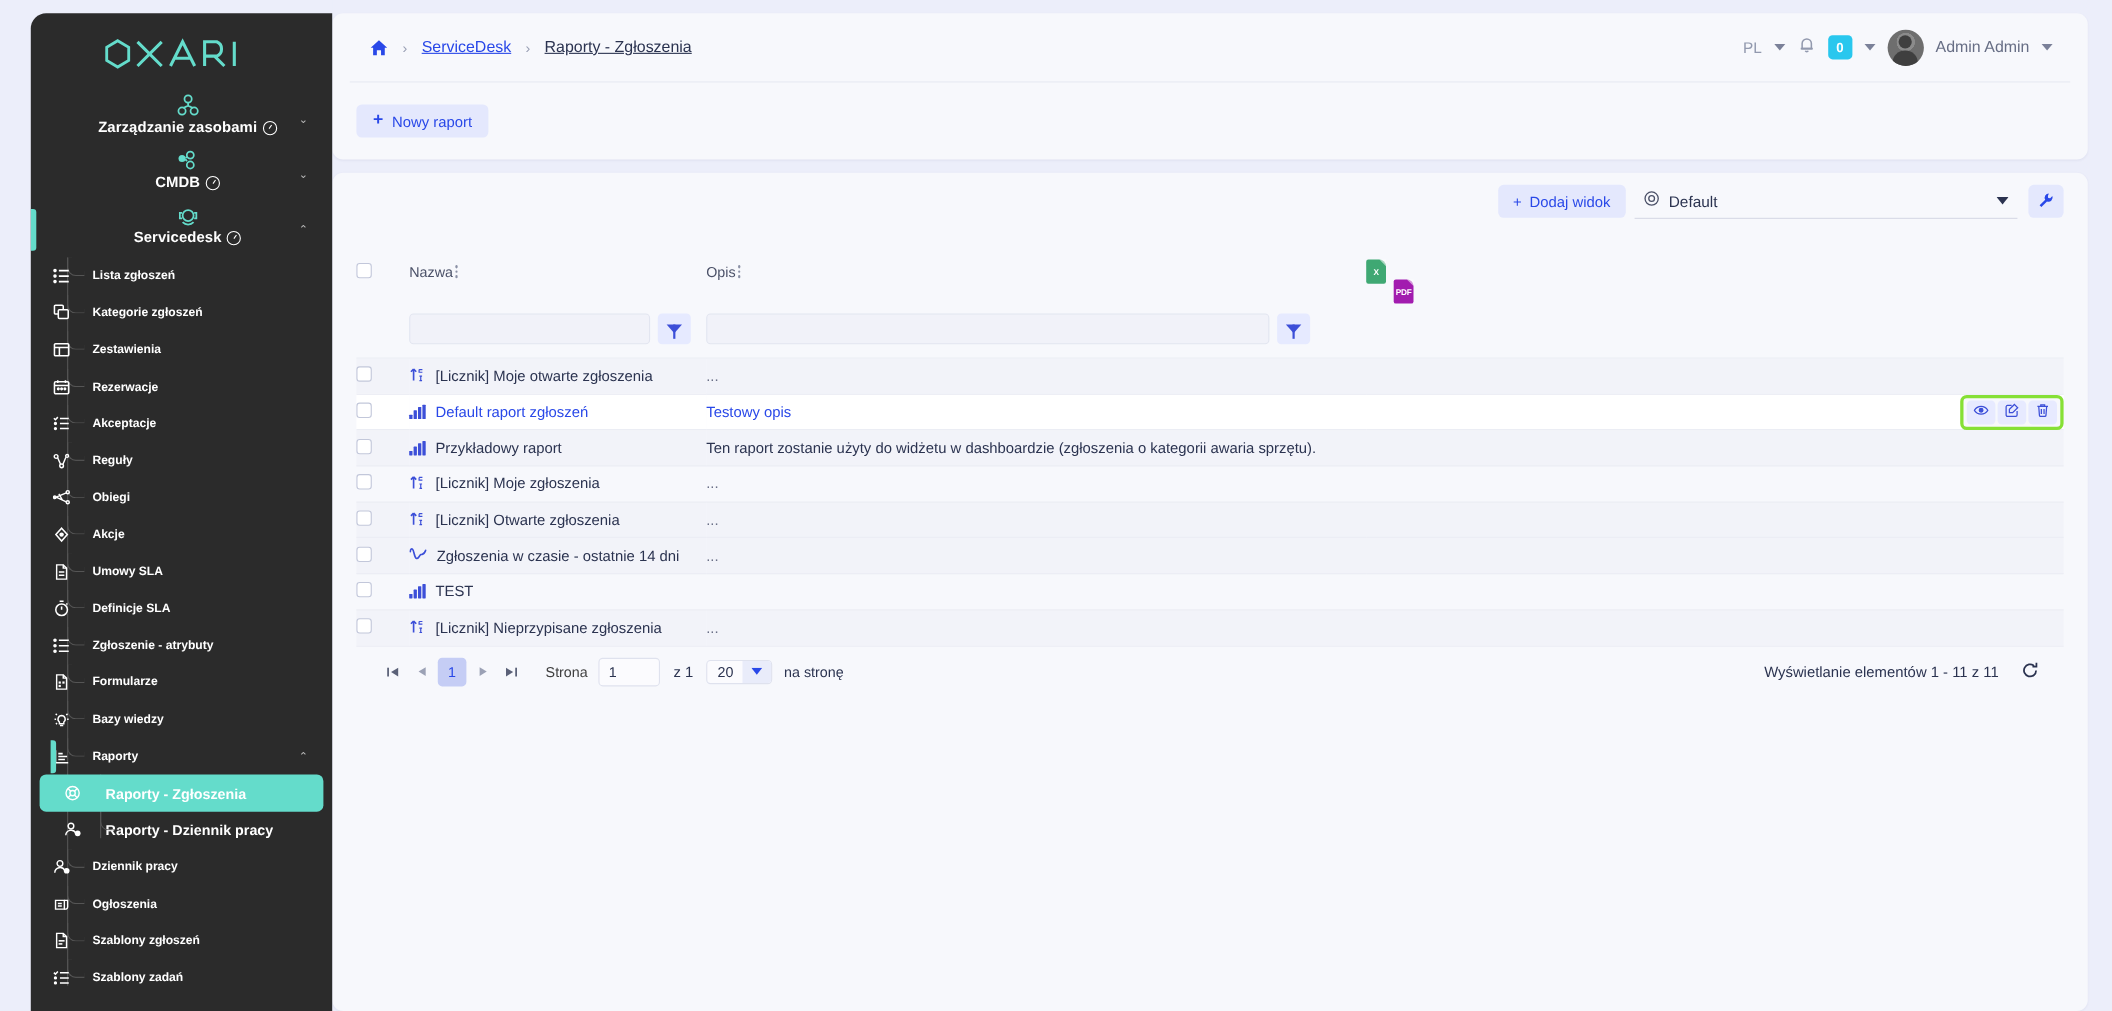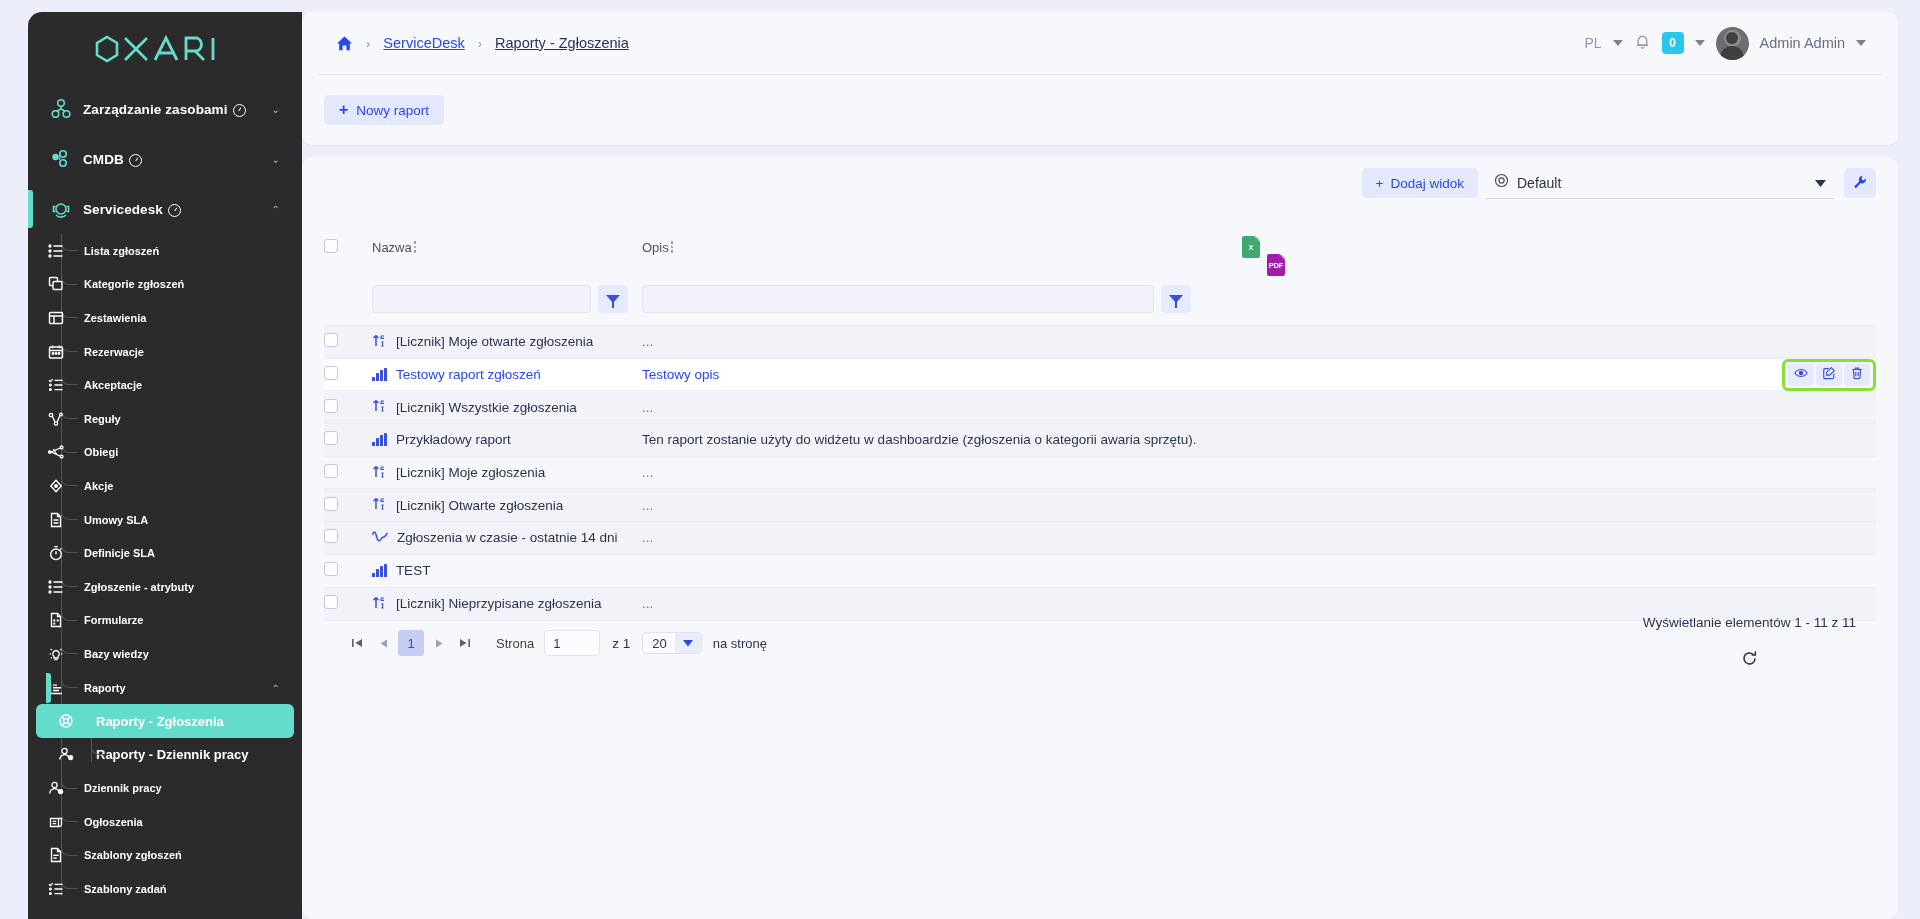--- a/index.html
+++ b/index.html
@@ -34,20 +34,21 @@
 
   .nav-top { padding-top: 6px; }
 
   .nav-group {
     display: flex; align-items: center;
     height: 50px;
     padding-left: 11px;
     position: relative;
     cursor: pointer;
     color: #ffffff;
+    flex-direction: column;
   }
   .nav-group .gicon {
     width: 44px; min-width: 44px;
     display: flex; align-items: center; justify-content: center;
     color: #64dccb;
   }
   .nav-group .glabel {
     font-size: 13.5px; font-weight: bold; letter-spacing: .1px;
     display: flex; align-items: center; gap: 5px;
   }
@@ -360,21 +361,21 @@
     display: flex; align-items: center; height: 22px;
     border: 1px solid #dfe2ee; border-radius: 4px; overflow: hidden;
     background: #fbfbfe; cursor: pointer;
   }
   .pg-size .val { font-size: 13px; color: #2b3350; padding: 0 8px 0 9px; }
   .pg-size .dd {
     width: 26px; height: 26px; background: #e9ecfa;
     display: flex; align-items: center; justify-content: center;
   }
   .pg-perpage { font-size: 13px; color: #2b3350; margin-left: 11px; }
-  .pg-right { margin-left: auto; display: flex; align-items: center; gap: 18px; flex-direction: column; }
+  .pg-right { margin-left: auto; display: flex; align-items: center; gap: 18px; }
   .pg-showing { font-size: 13.5px; color: #2b3350; }
   .refresh-btn {
     background: transparent; border: none; cursor: pointer;
     color: #2b3350; display: flex; align-items: center; padding: 2px;
   }
 </style>
 </head>
 <body>
 
 <div class="app">
@@ -848,21 +849,21 @@
             <tr class="selected-row">
               <td><span class="chk"></span></td>
               <td>
                 <span class="name-cell">
                   <span class="ic-bar">
                       <i></i>
                       <i></i>
                       <i></i>
                       <i></i>
                     </span>
-                  <span class="row-link">Testowy raport zgłoszeń</span>
+                  <span class="row-link">Default raport zgłoszeń</span>
                 </span>
               </td>
               <td class="rowrel" colspan="2">
                 <span class="row-link">Testowy opis</span>
                 <span class="row-actions">
                   <button class="act-btn">
                     <span>
                       <svg width="14" height="14" viewBox="0 0 16 16" fill="none" stroke="#3c4fd8" stroke-width="1.3">
                         <path d="M1 8s2.6-4 7-4 7 4 7 4-2.6 4-7 4-7-4-7-4z"></path>
                           <circle cx="8" cy="8" r="1.9" fill="#3c4fd8"></circle>
@@ -882,38 +883,20 @@
                       <svg width="14" height="14" viewBox="0 0 16 16" fill="none" stroke="#3c4fd8" stroke-width="1.3">
                         <path d="M2.5 4h11M6 4V2.4h4V4M3.9 4l.7 9.3a1.2 1.2 0 0 0 1.2 1.1h4.4a1.2 1.2 0 0 0 1.2-1.1L12.1 4"></path>
                         <path d="M6.6 6.6v5.2M9.4 6.6v5.2"></path>
                       </svg>
                     </span>
                   </button>
                 </span>
               </td>
             </tr>
 
-            <tr class="stripe">
-              <td><span class="chk"></span></td>
-              <td>
-                <span class="name-cell">
-                  <span>
-                    <svg width="15" height="15" viewBox="0 0 15 15" fill="none" stroke="#3c4fd8" stroke-width="1.5">
-                      <path d="M4 13V2.5M4 2.5L1.6 5M4 2.5L6.4 5"></path>
-                      <path d="M9 3h3M9 3v2.4h3M9 5.4h3" stroke-width="1.1"></path>
-                      <path d="M9.3 9h2.4M10.5 9v4M9.3 13h2.4" stroke-width="1.1"></path>
-                    </svg>
-                  </span>
-                  <span>[Licznik] Wszystkie zgłoszenia</span>
-                </span>
-              </td>
-              <td colspan="2">
-                <span class="desc-dots">...</span>
-              </td>
-            </tr>
 
 
             <tr class="stripe">
               <td><span class="chk"></span></td>
               <td>
                 <span class="name-cell">
                   <span class="ic-bar">
                       <i></i>
                       <i></i>
                       <i></i>

